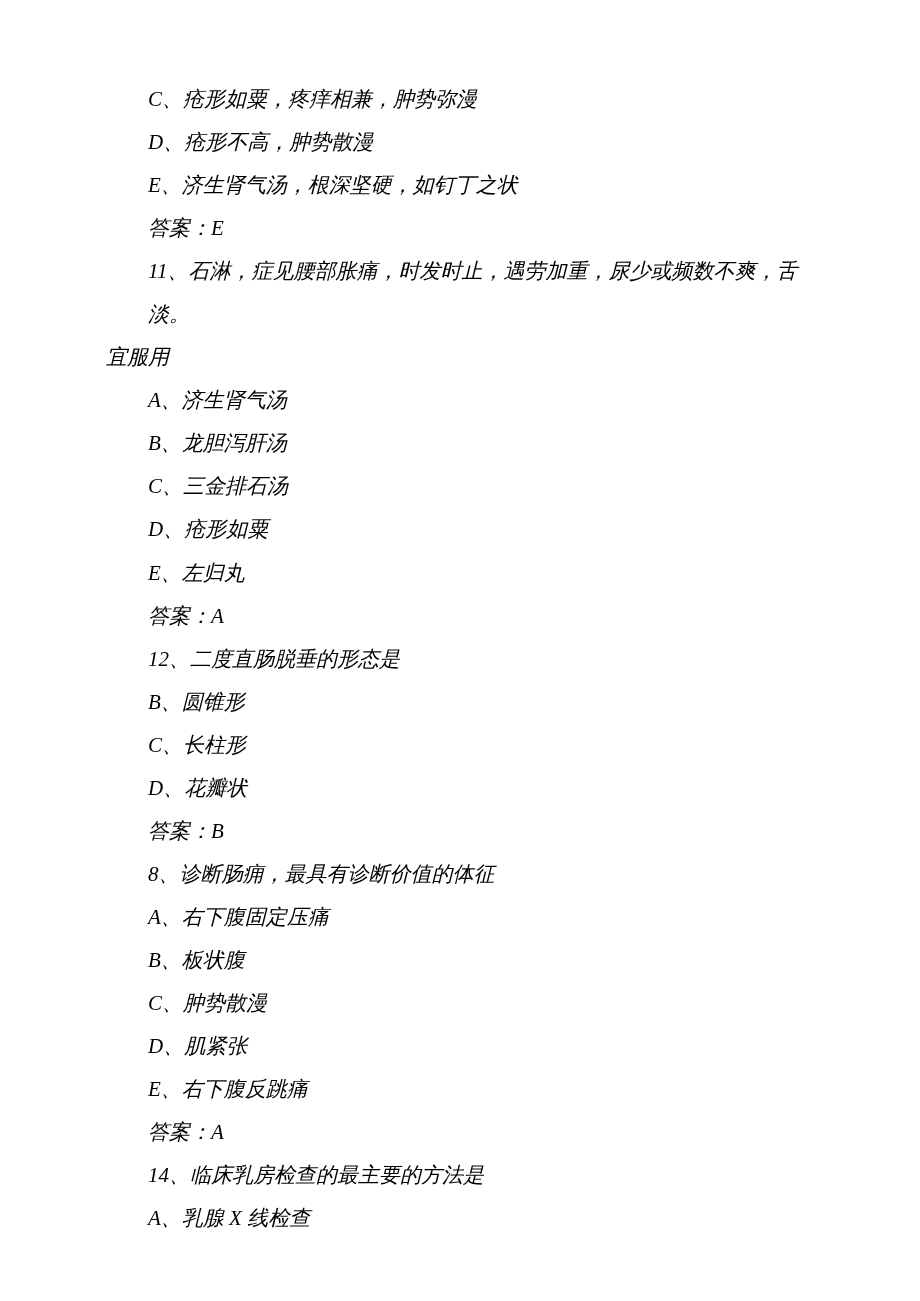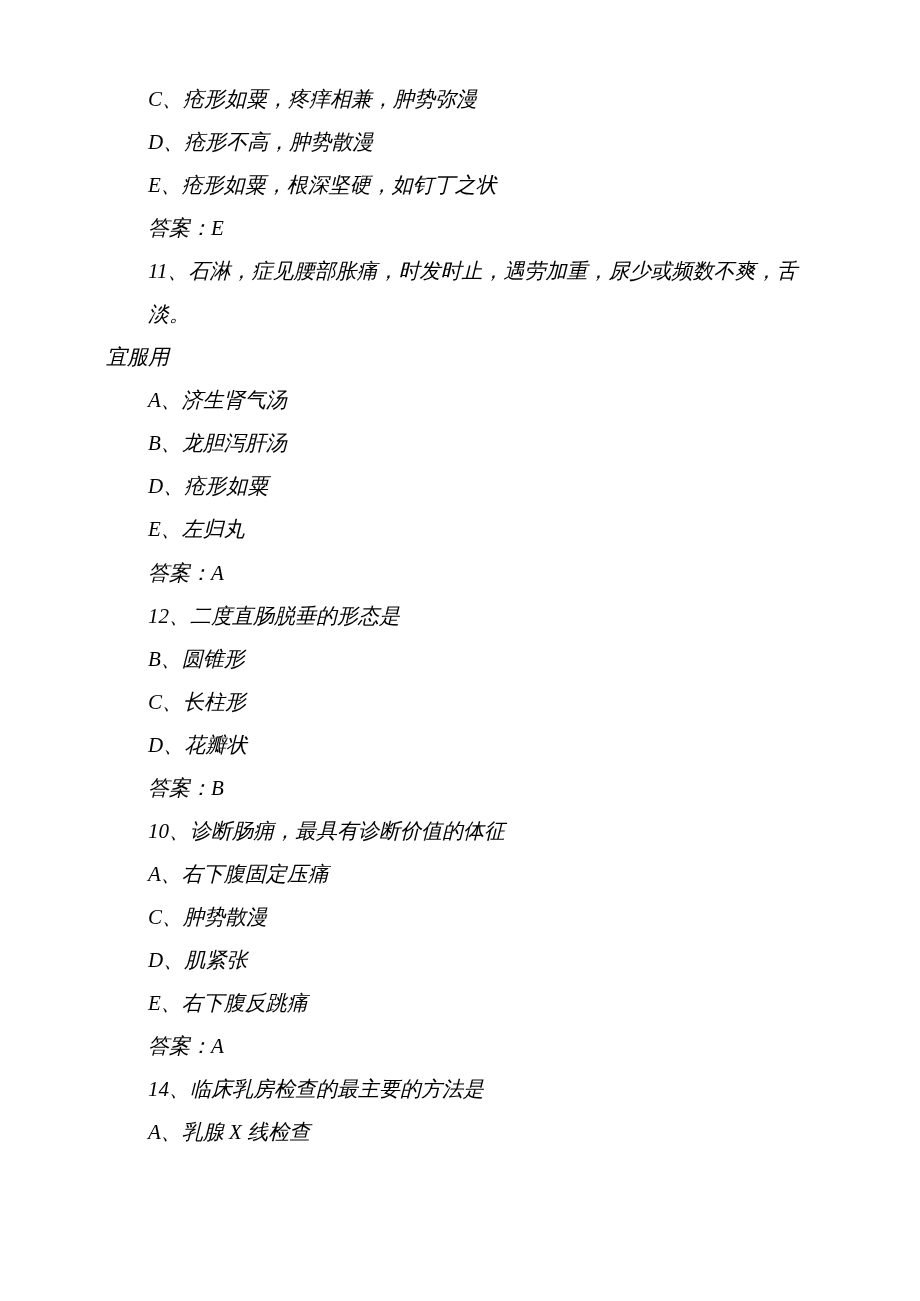--- a/index.html
+++ b/index.html
@@ -21,35 +21,37 @@
   }
   .indent2 { padding-left: 42px; }
   .indent0 { padding-left: 0; }
 </style>
 </head>
 <body>
 
 <div class="page" id="page-root">
     <div class="line indent2">C、疮形如粟，疼痒相兼，肿势弥漫</div>
     <div class="line indent2">D、疮形不高，肿势散漫</div>
-    <div class="line indent2">E、疮形如粟，根深坚硬，如钉丁之状</div>
+    <div class="line indent2">E、济生肾气汤，根深坚硬，如钉丁之状</div>
     <div class="line indent2">答案：E</div>
     <div class="line indent2">11、石淋，症见腰部胀痛，时发时止，遇劳加重，尿少或频数不爽，舌淡。</div>
     <div class="line indent0">宜服用</div>
     <div class="line indent2">A、济生肾气汤</div>
     <div class="line indent2">B、龙胆泻肝汤</div>
+    <div class="line indent2">C、三金排石汤</div>
     <div class="line indent2">D、疮形如粟</div>
     <div class="line indent2">E、左归丸</div>
     <div class="line indent2">答案：A</div>
     <div class="line indent2">12、二度直肠脱垂的形态是</div>
     <div class="line indent2">B、圆锥形</div>
     <div class="line indent2">C、长柱形</div>
     <div class="line indent2">D、花瓣状</div>
     <div class="line indent2">答案：B</div>
-    <div class="line indent2">10、诊断肠痈，最具有诊断价值的体征</div>
+    <div class="line indent2">8、诊断肠痈，最具有诊断价值的体征</div>
     <div class="line indent2">A、右下腹固定压痛</div>
+    <div class="line indent2">B、板状腹</div>
     <div class="line indent2">C、肿势散漫</div>
     <div class="line indent2">D、肌紧张</div>
     <div class="line indent2">E、右下腹反跳痛</div>
     <div class="line indent2">答案：A</div>
     <div class="line indent2">14、临床乳房检查的最主要的方法是</div>
     <div class="line indent2">A、乳腺 X 线检查</div>
   </div>
 
 </body></html>

